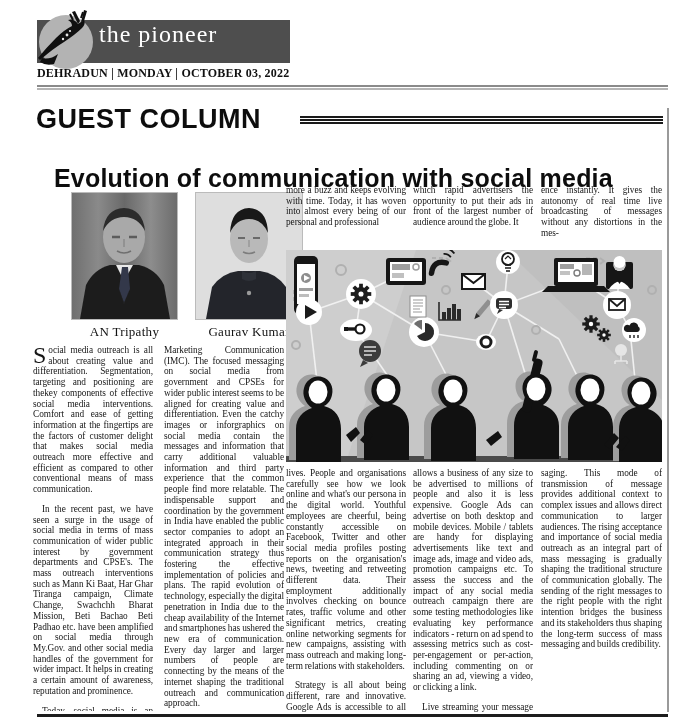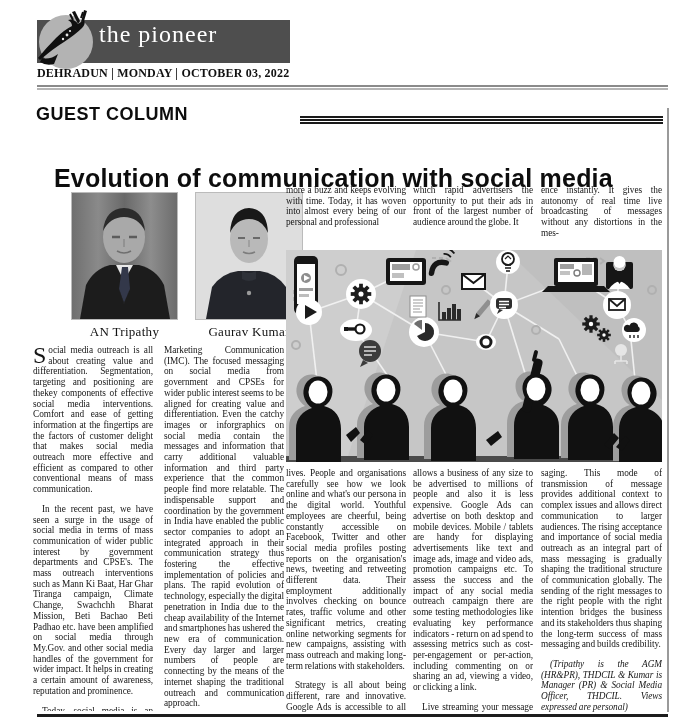--- a/index.html
+++ b/index.html
@@ -21,21 +21,21 @@
   .dateline{
     left:37px;top:66px;font-weight:bold;font-size:12px;letter-spacing:.2px;color:#111;
   }
   .rule-double{
     left:37px;top:85px;width:631px;height:6px;
     background:linear-gradient(#8a8a8a 0 2px,#ffffff 2px 3.5px,#b5b5b5 3.5px 5px,transparent 5px);
   }
   
   .guest-label{
     left:36px;top:104px;font-family:"Liberation Sans",sans-serif;font-weight:bold;
-    font-size:18px;letter-spacing:.5px;color:#0d0d0d;
+    font-size:27px;letter-spacing:.5px;color:#0d0d0d;
   }
   .rule-triple{
     left:300px;top:116px;width:363px;height:8px;
     background:linear-gradient(#1a1a1a 0 2px,transparent 2px 3px,#1a1a1a 3px 5px,transparent 5px 6px,#1a1a1a 6px 8px);
   }
   .headline{
     left:36px;top:146px;width:625px;margin:18px;
     font-family:"Liberation Sans",sans-serif;font-weight:bold;font-size:25px;color:#0d0d0d;
     letter-spacing:.2px;white-space:nowrap;
   }
@@ -394,19 +394,18 @@
   <div class="abs col c3b">
     <p>lives. People and organisations carefully see how we look online and what's our persona in the digital world. Youthful employees are cheerful, being constantly accessible on Facebook, Twitter and other social media profiles posting reports on the organisation's news, tweeting and retweeting different data. Their employment additionally involves checking on bounce rates, traffic volume and other significant metrics, creating online networking segments for new campaigns, assisting with mass outreach and making long-term relations with stakeholders.</p>
     <p class="indent">Strategy is all about being different, rare and innovative. Google Ads is accessible to all the popular search engines</p>
   </div>
   <div class="abs col c4b">
     <p>allows a business of any size to be advertised to millions of people and also it is less expensive. Google Ads can advertise on both desktop and mobile devices. Mobile / tablets are handy for displaying advertisements like text and image ads, image and video ads, promotion campaigns etc. To assess the success and the impact of any social media outreach campaign there are some testing methodologies like evaluating key performance indicators - return on ad spend to assessing metrics such as cost-per-engagement or per-action, including commenting on or sharing an ad, viewing a video, or clicking a link.</p>
     <p class="indent">Live streaming your message on social media allows reaching and mobilising your audi-</p>
   </div>
   <div class="abs col c5b">
     <p>saging. This mode of transmission of message provides additional context to complex issues and allows direct communication to larger audiences. The rising acceptance and importance of social media outreach as an integral part of mass messaging is gradually shaping the traditional structure of communication globally. The sending of the right messages to the right people with the right intention bridges the business and its stakeholders thus shaping the long-term success of mass messaging and builds credibility.</p>
-    <p class="indent credit">(Tripathy is the AGM (HR&amp;PR), THDCIL &amp; Kumar is Manager (PR) &amp; Social Media Officer, THDCIL. Views expressed are personal)</p>
   </div>
 
   <div class="abs rule-right"></div>
   <div class="abs rule-bottom"></div>
 
 </div>
 
 </body></html>

